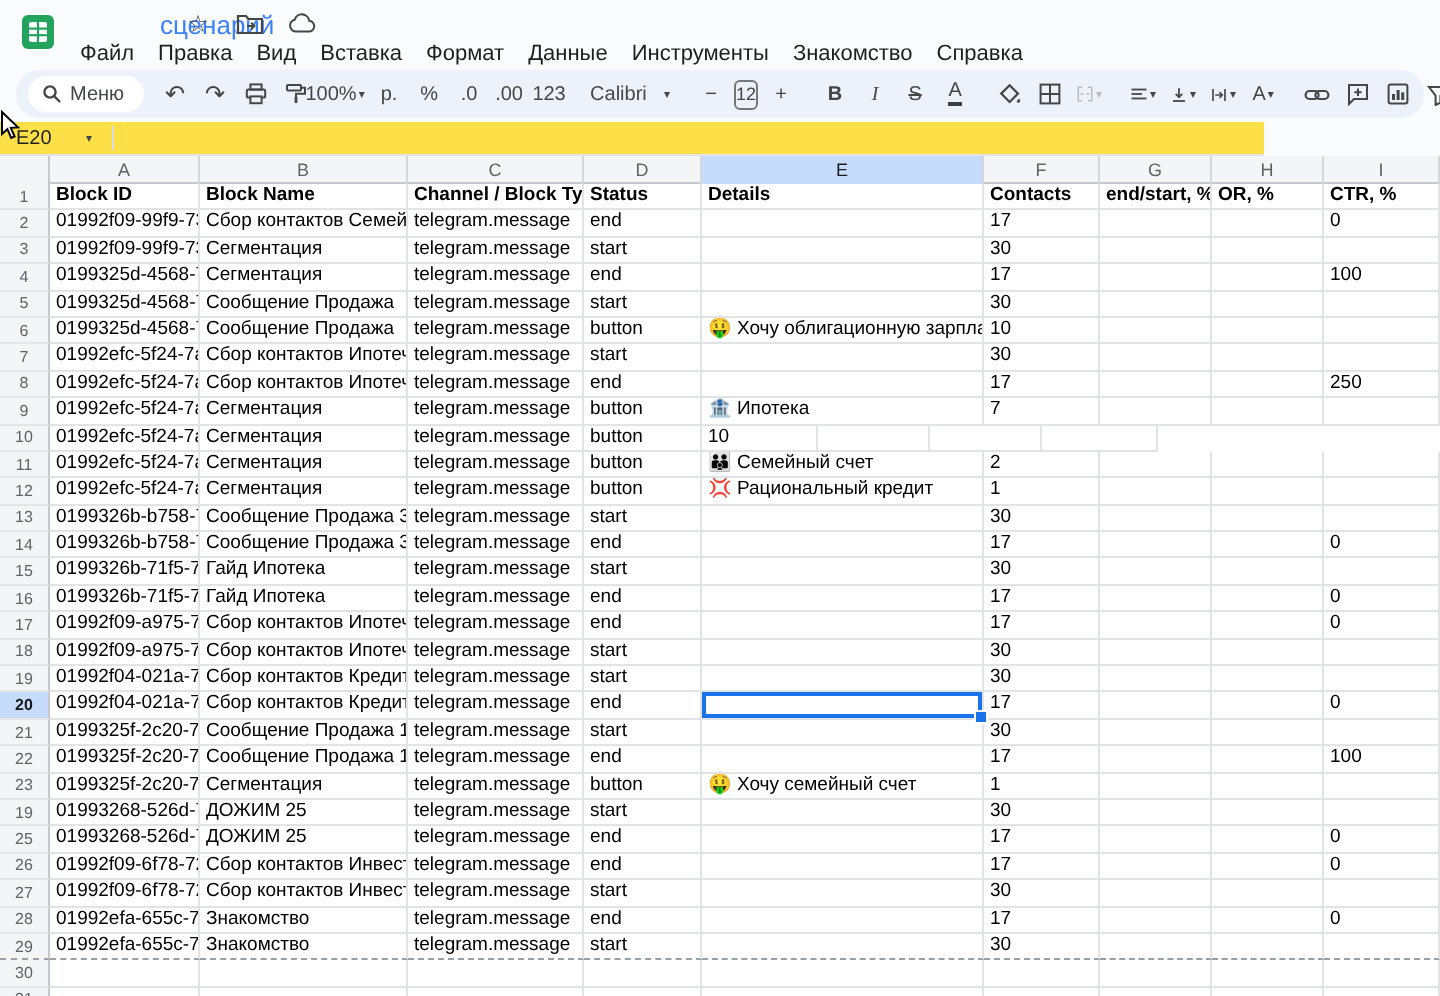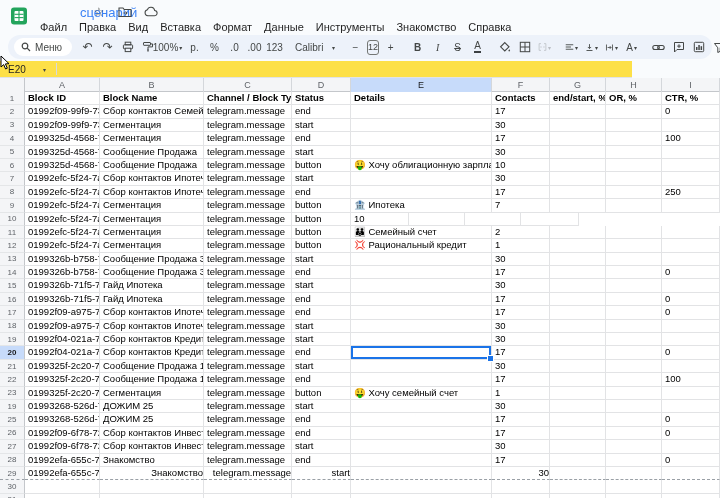--- a/index.html
+++ b/index.html
@@ -51,21 +51,21 @@
   .colhead .ch.sel { background:#c7dbfa; color:#18191b; }
   .row { display:flex; height:13.4px; }
   .gutter-cell { width:25px; background:#f4f5f7; border-right:1px solid #c4c7cb;
     border-bottom:1px solid #e4e6e8; font-size:8px; color:#5f6368;
     display:flex; align-items:center; justify-content:center; flex:none; }
   .gutter-cell.sel { background:#c7dbfa; color:#18191b; font-weight:bold; }
   .cell { height:13.4px; border-right:1px solid #e2e3e5; border-bottom:1px solid #e2e3e5;
     font-size:9.5px; line-height:12.5px; padding:0 0 0 3px; white-space:nowrap; overflow:hidden;
     flex:none; color:#000; }
   .row.bold .cell { font-weight:bold; }
-  .row.pagebreak .cell, .row.pagebreak .gutter-cell { border-bottom:1px dashed #9aa0a6;text-align:right; }
+  .row.pagebreak .cell, .row.pagebreak .gutter-cell { border-bottom:1px dashed #9aa0a6; }
   .c0{width:75px} .c1{width:104px} .c2{width:88px} .c3{width:59px} .c4{width:141px}
   .c5{width:58px} .c6{width:56px} .c7{width:56px} .c8{width:58px}
   .cell.selcell { overflow:visible; position:relative;
     box-shadow:inset 0 0 0 2px #1a73e8; z-index:3; }
   .cell.selcell::after { content:""; position:absolute; right:-3px; bottom:-3px; width:5px;
     height:5px; background:#1a73e8; border:1px solid #fff; }
 
   .cursor { position:absolute; left:0px; top:55px; z-index:9; }
 </style>
 </head>

